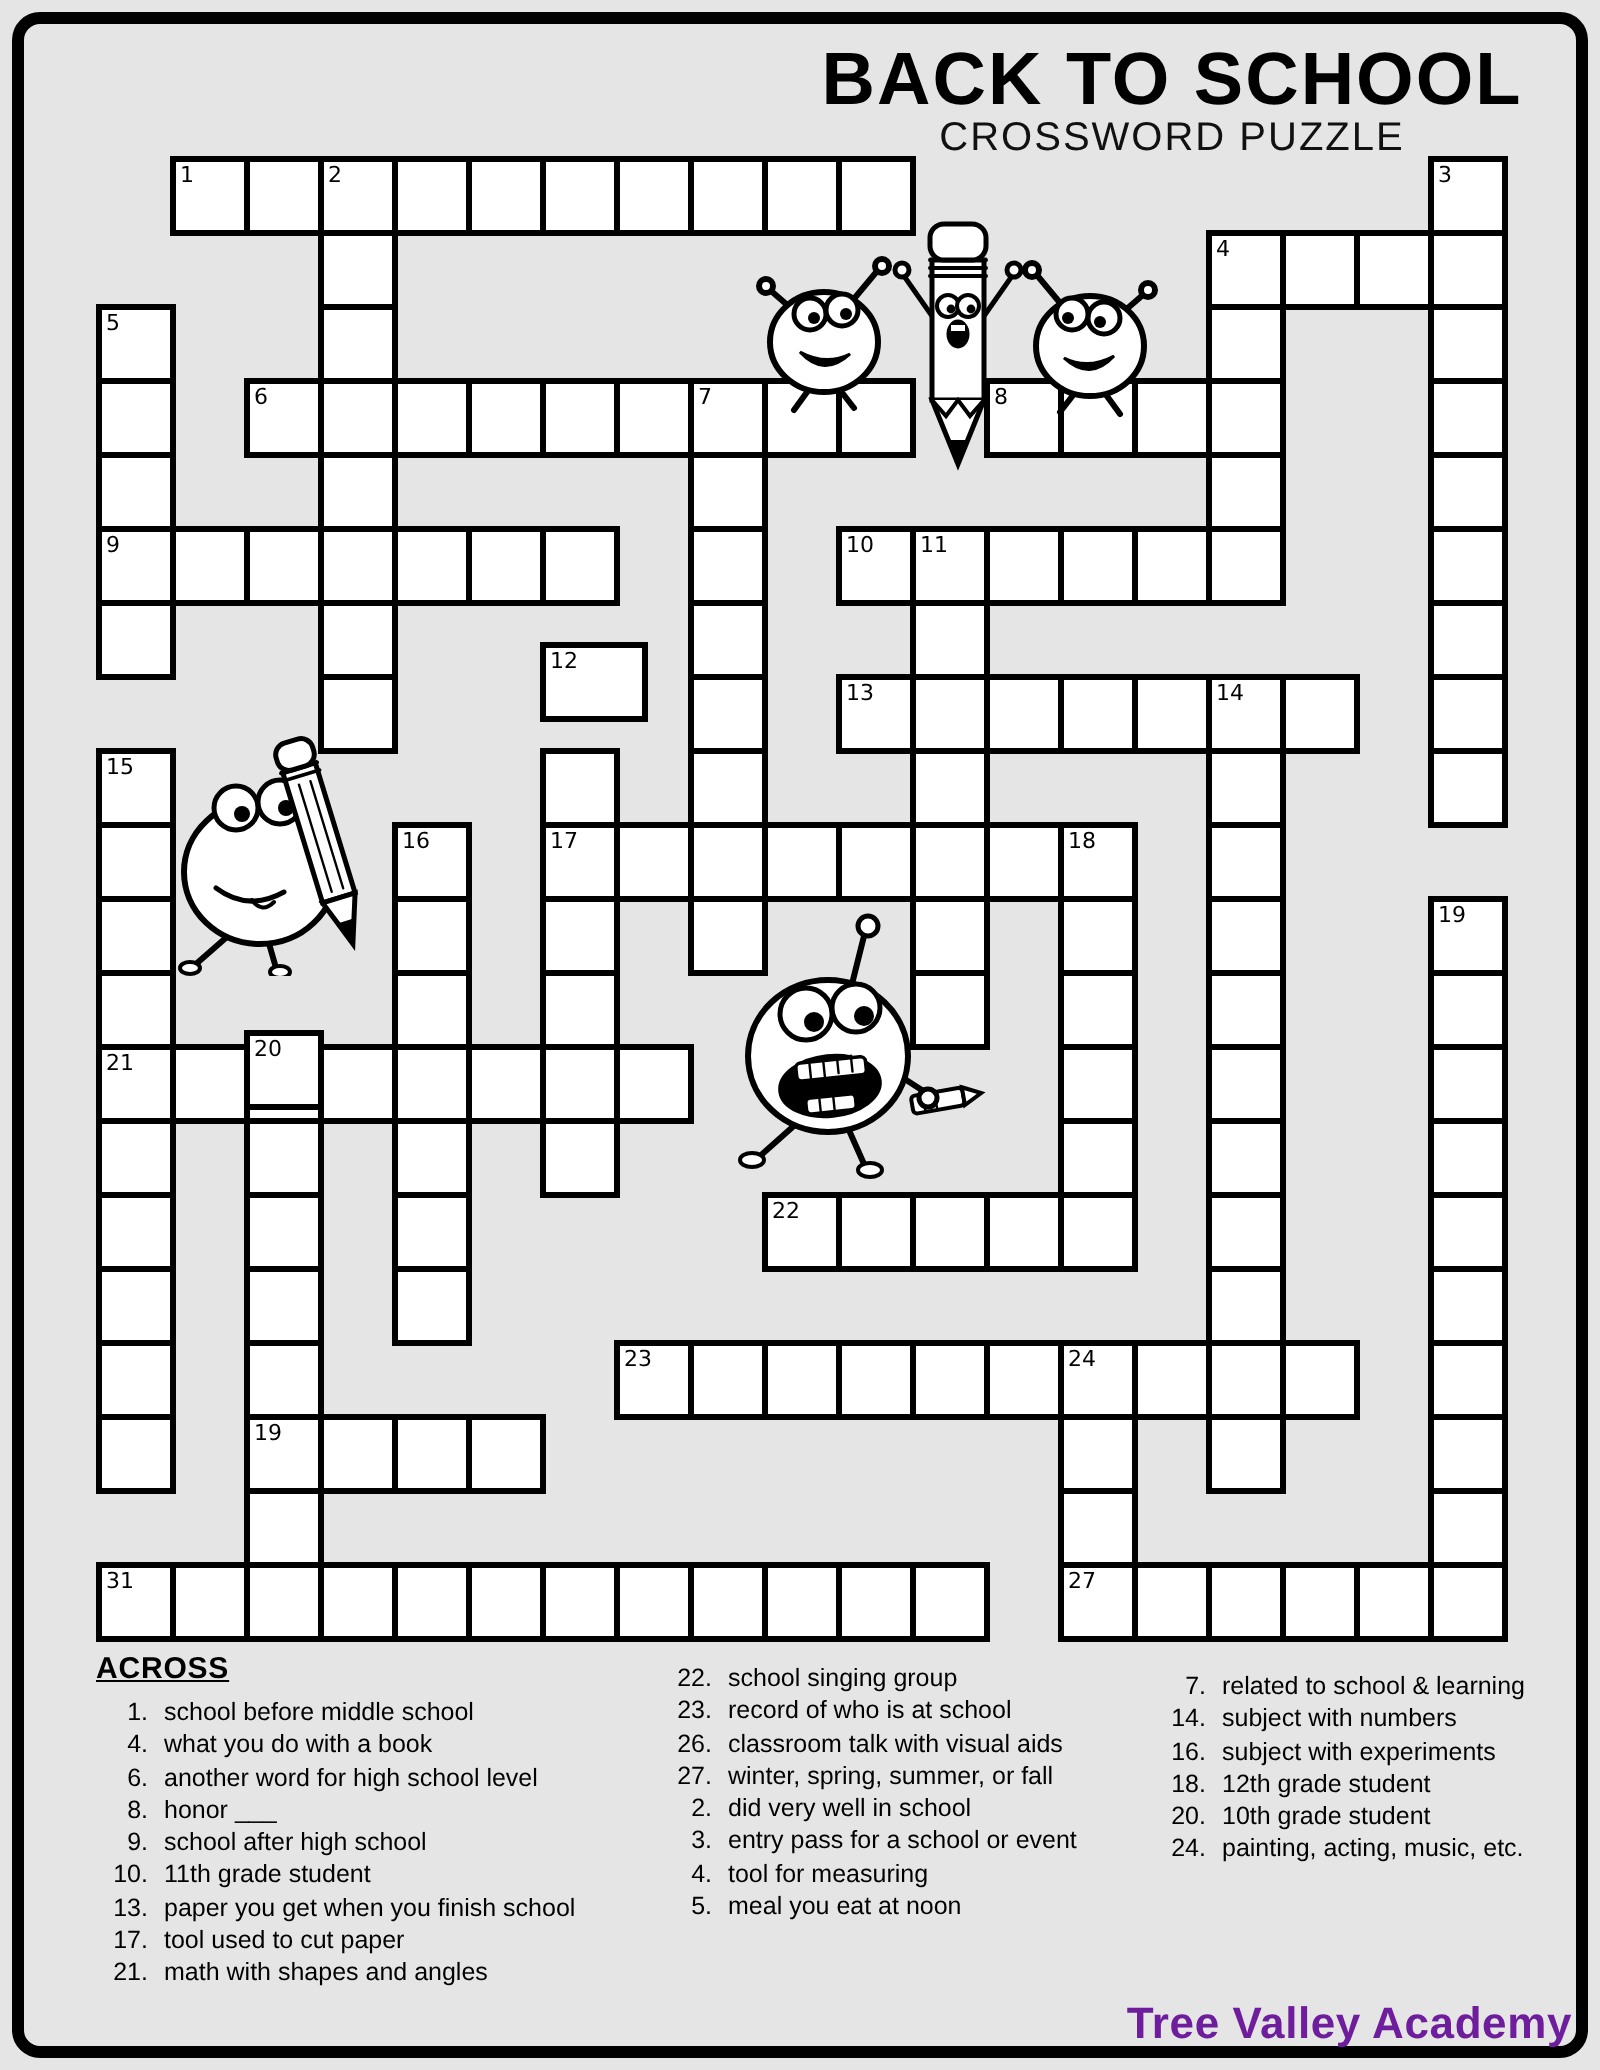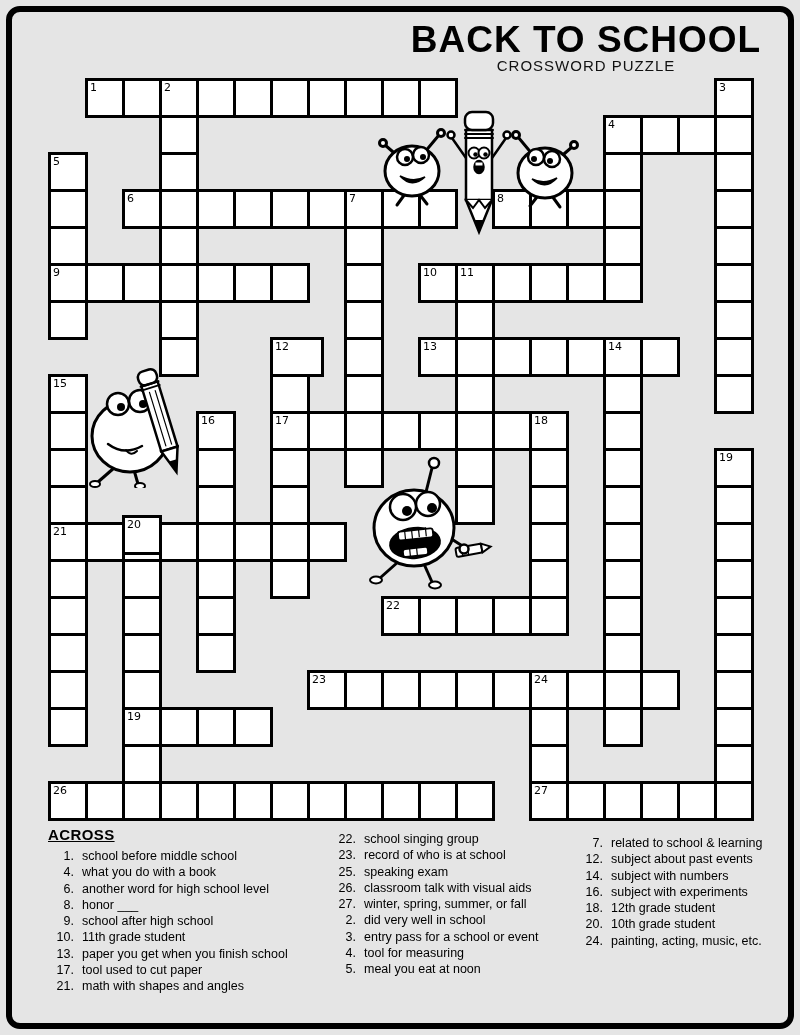--- a/index.html
+++ b/index.html
@@ -10,21 +10,21 @@
   .frame {
     position:absolute; left:6px; top:6px; width:776px; height:1011px;
     border:6px solid #000; border-radius:14px; pointer-events:none;
   }
   .title {
     position:absolute; left:400px; top:21px; width:372px; text-align:center;
     font-size:37px; font-weight:bold; letter-spacing:1px; line-height:1;
   }
   .subtitle {
     position:absolute; left:400px; top:58px; width:372px; text-align:center;
-    font-size:15px; letter-spacing:1px; line-height:1.1; color:#111;
+    font-size:20px; letter-spacing:1px; line-height:1.1; color:#111;
   }
   .grid { position:absolute; left:48px; top:78px; }
   .cell {
     position:absolute; width:40px; height:40px; box-sizing:border-box;
     border:3px solid #000; background:#fff;
   }
   .cell-num {
     position:absolute; left:2px; top:1px; font-size:11px; line-height:11px;
     font-family:"DejaVu Sans", sans-serif; color:#000;
   }
@@ -167,21 +167,21 @@
       <div class="cell" style="left: 518px; top: 592px;"></div>
       <div class="cell" style="left: 555px; top: 592px;"></div>
       <div class="cell" style="left: 592px; top: 592px;"></div>
       <div class="cell" style="left: 74px; top: 629px;">
         <span class="cell-num">19</span>
       </div>
       <div class="cell" style="left: 111px; top: 629px;"></div>
       <div class="cell" style="left: 148px; top: 629px;"></div>
       <div class="cell" style="left: 185px; top: 629px;"></div>
       <div class="cell" style="left: 0px; top: 703px;">
-        <span class="cell-num">26</span>
+        <span class="cell-num">31</span>
       </div>
       <div class="cell" style="left: 37px; top: 703px;"></div>
       <div class="cell" style="left: 74px; top: 703px;"></div>
       <div class="cell" style="left: 111px; top: 703px;"></div>
       <div class="cell" style="left: 148px; top: 703px;"></div>
       <div class="cell" style="left: 185px; top: 703px;"></div>
       <div class="cell" style="left: 222px; top: 703px;"></div>
       <div class="cell" style="left: 259px; top: 703px;"></div>
       <div class="cell" style="left: 296px; top: 703px;"></div>
       <div class="cell" style="left: 333px; top: 703px;"></div>
@@ -221,21 +221,21 @@
       <div class="cell" style="left: 296px; top: 148px;"></div>
       <div class="cell" style="left: 296px; top: 185px;"></div>
       <div class="cell" style="left: 296px; top: 222px;"></div>
       <div class="cell" style="left: 296px; top: 259px;"></div>
       <div class="cell" style="left: 296px; top: 296px;"></div>
       <div class="cell" style="left: 296px; top: 370px;"></div>
       <div class="cell" style="left: 407px; top: 222px;"></div>
       <div class="cell" style="left: 407px; top: 296px;"></div>
       <div class="cell" style="left: 407px; top: 370px;"></div>
       <div class="cell" style="left: 407px; top: 407px;"></div>
-      <div class="cell" style="left: 222px; top: 259px; padding-left: 48px;">
+      <div class="cell" style="left: 222px; top: 243px; padding-left: 48px;">
         <span class="cell-num">12</span>
       </div>
       <div class="cell" style="left: 222px; top: 296px;"></div>
       <div class="cell" style="left: 222px; top: 370px;"></div>
       <div class="cell" style="left: 222px; top: 407px;"></div>
       <div class="cell" style="left: 222px; top: 481px;"></div>
       <div class="cell" style="left: 555px; top: 296px;"></div>
       <div class="cell" style="left: 555px; top: 333px;"></div>
       <div class="cell" style="left: 555px; top: 370px;"></div>
       <div class="cell" style="left: 555px; top: 407px;"></div>
@@ -410,36 +410,35 @@
         <div class="clue"><span class="clue-num">10.</span><span class="clue-text">11th grade student</span></div>
         <div class="clue"><span class="clue-num">13.</span><span class="clue-text">paper you get when you finish school</span></div>
         <div class="clue"><span class="clue-num">17.</span><span class="clue-text">tool used to cut paper</span></div>
         <div class="clue"><span class="clue-num">21.</span><span class="clue-text">math with shapes and angles</span></div>
       </div>
   </div>
   <div class="clues-col" id="clues-col-2">
     <div>
         <div class="clue"><span class="clue-num">22.</span><span class="clue-text">school singing group</span></div>
         <div class="clue"><span class="clue-num">23.</span><span class="clue-text">record of who is at school</span></div>
-        <div class="clue"><span class="clue-num">25.</span><span class="clue-text">speaking exam</span></div>
         <div class="clue"><span class="clue-num">26.</span><span class="clue-text">classroom talk with visual aids</span></div>
         <div class="clue"><span class="clue-num">27.</span><span class="clue-text">winter, spring, summer, or fall</span></div>
       </div>
     <div>
         <div class="clue"><span class="clue-num">2.</span><span class="clue-text">did very well in school</span></div>
         <div class="clue"><span class="clue-num">3.</span><span class="clue-text">entry pass for a school or event</span></div>
         <div class="clue"><span class="clue-num">4.</span><span class="clue-text">tool for measuring</span></div>
         <div class="clue"><span class="clue-num">5.</span><span class="clue-text">meal you eat at noon</span></div>
       </div>
   </div>
   <div class="clues-col" id="clues-col-3">
     <div>
         <div class="clue"><span class="clue-num">7.</span><span class="clue-text">related to school &amp; learning</span></div>
-        <div class="clue"><span class="clue-num">12.</span><span class="clue-text">subject about past events</span></div>
         <div class="clue"><span class="clue-num">14.</span><span class="clue-text">subject with numbers</span></div>
         <div class="clue"><span class="clue-num">16.</span><span class="clue-text">subject with experiments</span></div>
         <div class="clue"><span class="clue-num">18.</span><span class="clue-text">12th grade student</span></div>
         <div class="clue"><span class="clue-num">20.</span><span class="clue-text">10th grade student</span></div>
         <div class="clue"><span class="clue-num">24.</span><span class="clue-text">painting, acting, music, etc.</span></div>
       </div>
   </div>
 
+  <div class="brand" style="color: rgb(110, 29, 156);">Tree Valley Academy</div>
 </div>
 
 </body></html>

